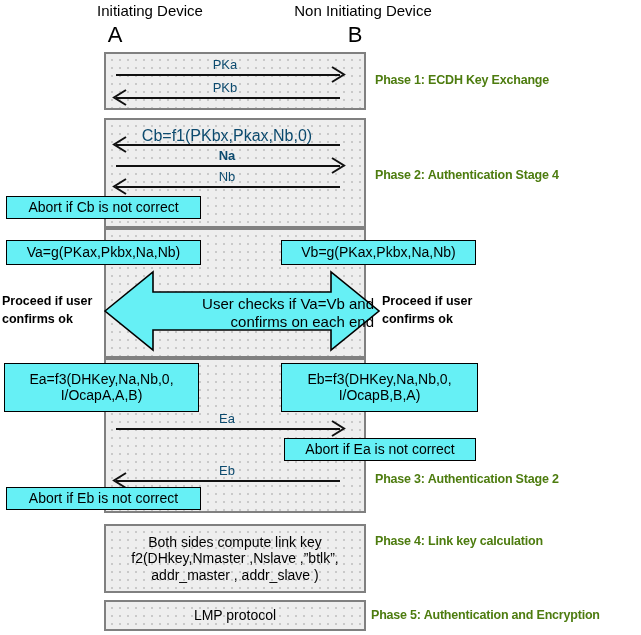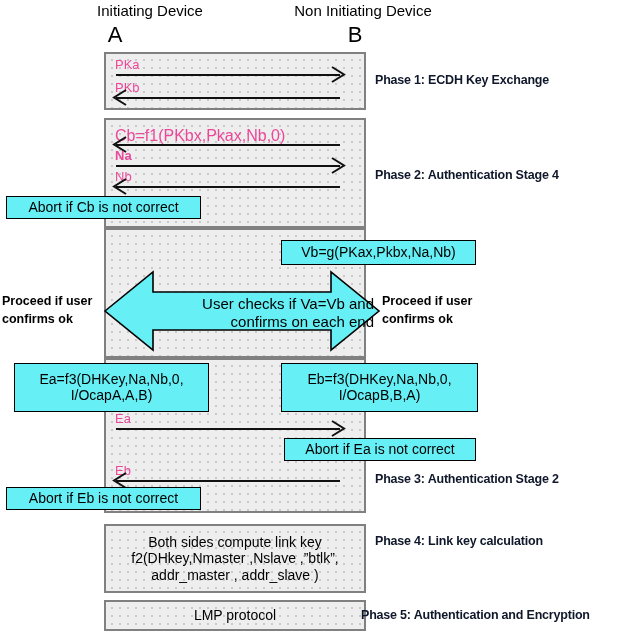--- a/index.html
+++ b/index.html
@@ -45,34 +45,34 @@
     background-image:
       radial-gradient(#c9c9c9 0.8px, transparent 0.9px);
     background-size: 8px 8px;
     background-position: 2px 2px;
   }
 
   
   .phase-label {
     font-size: 12.5px;
     font-weight: bold;
-    color: #0f172a;
+    color: #4d7c0f;
     white-space: nowrap;
     letter-spacing: -0.2px;
   }
 
   
   .arrow-line {
     height: 0;
     border-top: 2px solid #111;
   }
   .arrow-label {
     font-size: 13px;
-    color: #ec4899;
-    text-align: left;
+    color: #0c4a6e;
+    text-align: center;
     white-space: nowrap;
   }
 
   
   .cyan-box {
     background: #66f0f5;
     border: 1.5px solid #000;
     box-sizing: border-box;
     font-size: 14px;
     color: #000;
@@ -161,39 +161,40 @@
   <svg class="abs" style="left:112px; top:178px;" width="16" height="17">
     <polyline points="14,1 2,8.5 14,16" fill="none" stroke="#111" stroke-width="2"></polyline>
   </svg>
 
   <div class="abs phase-label" style="left:375px; top:168px;">Phase 2: Authentication Stage 4</div>
 
   <div class="abs cyan-box" style="left:6px; top:196px; width:195px; height:23px;">Abort if Cb is not correct</div>
 
   <div class="abs panel panel-dots" style="left:104px; top:228px; width:262px; height:130px;"></div>
 
+  <div class="abs cyan-box" style="left:6px; top:240px; width:195px; height:25px;">Va=g(PKax,Pkbx,Na,Nb)</div>
 
   <div class="abs cyan-box" style="left:281px; top:240px; width:195px; height:25px;">Vb=g(PKax,Pkbx,Na,Nb)</div>
 
   <div class="abs dblarrow-wrap" style="left:103px; top:270px; width:278px; height:82px;">
     <svg width="278" height="82" viewBox="0 0 278 82">
       <polygon points="2,41 50,2 50,22 228,22 228,2 276,41 228,80 228,60 50,60 50,80" fill="#66f0f5" stroke="#000" stroke-width="1.6" stroke-linejoin="miter"></polygon>
     </svg>
   </div>
   <div class="abs dblarrow-text" style="left:112px; top:295px; width:262px;">User checks if Va=Vb and
 confirms on each end</div>
 
   <div class="abs side-note" style="left:2px; top:292px; width:100px;">Proceed if user
 confirms ok</div>
   <div class="abs side-note" style="left:382px; top:292px; width:120px;">Proceed if user
 confirms ok</div>
 
   <div class="abs panel panel-dots" style="left:104px; top:358px; width:262px; height:155px;"></div>
 
-  <div class="abs cyan-box" style="left:14px; top:363px; width:195px; height:49px;">Ea=f3(DHKey,Na,Nb,0,
+  <div class="abs cyan-box" style="left:4px; top:363px; width:195px; height:49px;">Ea=f3(DHKey,Na,Nb,0,
 I/OcapA,A,B)</div>
 
   <div class="abs cyan-box" style="left:281px; top:363px; width:197px; height:49px;">Eb=f3(DHKey,Na,Nb,0,
 I/OcapB,B,A)</div>
 
   <div class="abs arrow-label" style="left:115px; top:411px; width:224px;">Ea</div>
   <div class="abs arrow-line" style="left:116px; top:428px; width:224px;"></div>
   <svg class="abs" style="left:330px; top:420px;" width="16" height="17">
     <polyline points="2,1 14,8.5 2,16" fill="none" stroke="#111" stroke-width="2"></polyline>
   </svg>
@@ -209,15 +210,15 @@
   <div class="abs phase-label" style="left:375px; top:472px;">Phase 3: Authentication Stage 2</div>
 
   <div class="abs cyan-box" style="left:6px; top:487px; width:195px; height:23px;">Abort if Eb is not correct</div>
 
   <div class="abs panel panel-dots text-panel" style="left:104px; top:524px; width:262px; height:69px;">Both sides compute link key
 f2(DHkey,Nmaster ,Nslave ,”btlk”,
 addr_master , addr_slave )</div>
   <div class="abs phase-label" style="left:375px; top:534px;">Phase 4: Link key calculation</div>
 
   <div class="abs panel panel-dots text-panel" style="left:104px; top:600px; width:262px; height:31px;">LMP protocol</div>
-  <div class="abs phase-label" style="left:361px; top:608px;">Phase 5: Authentication and Encryption</div>
+  <div class="abs phase-label" style="left:371px; top:608px;">Phase 5: Authentication and Encryption</div>
 
 </div>
 
 </body></html>

